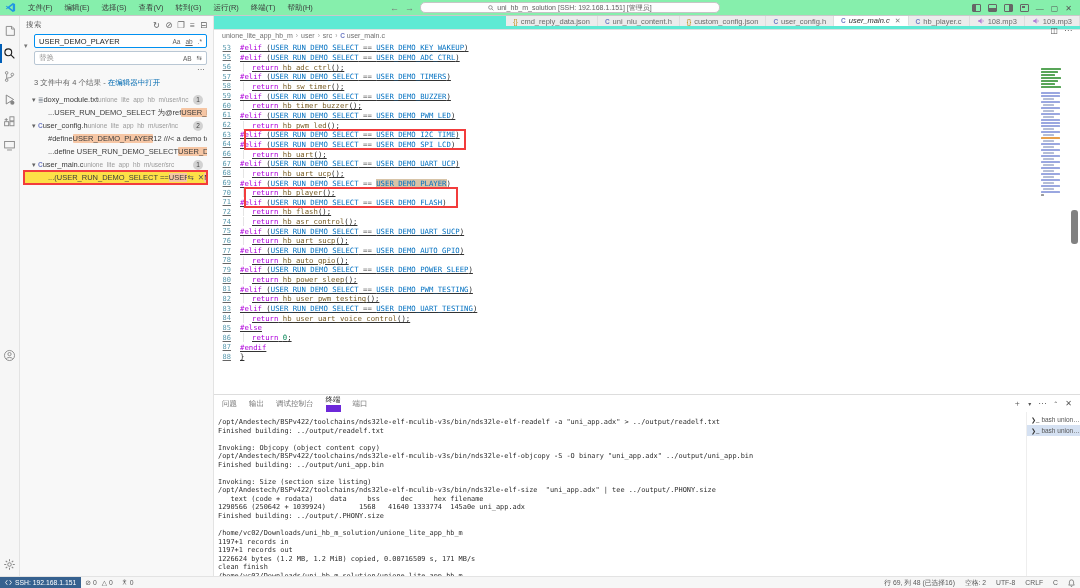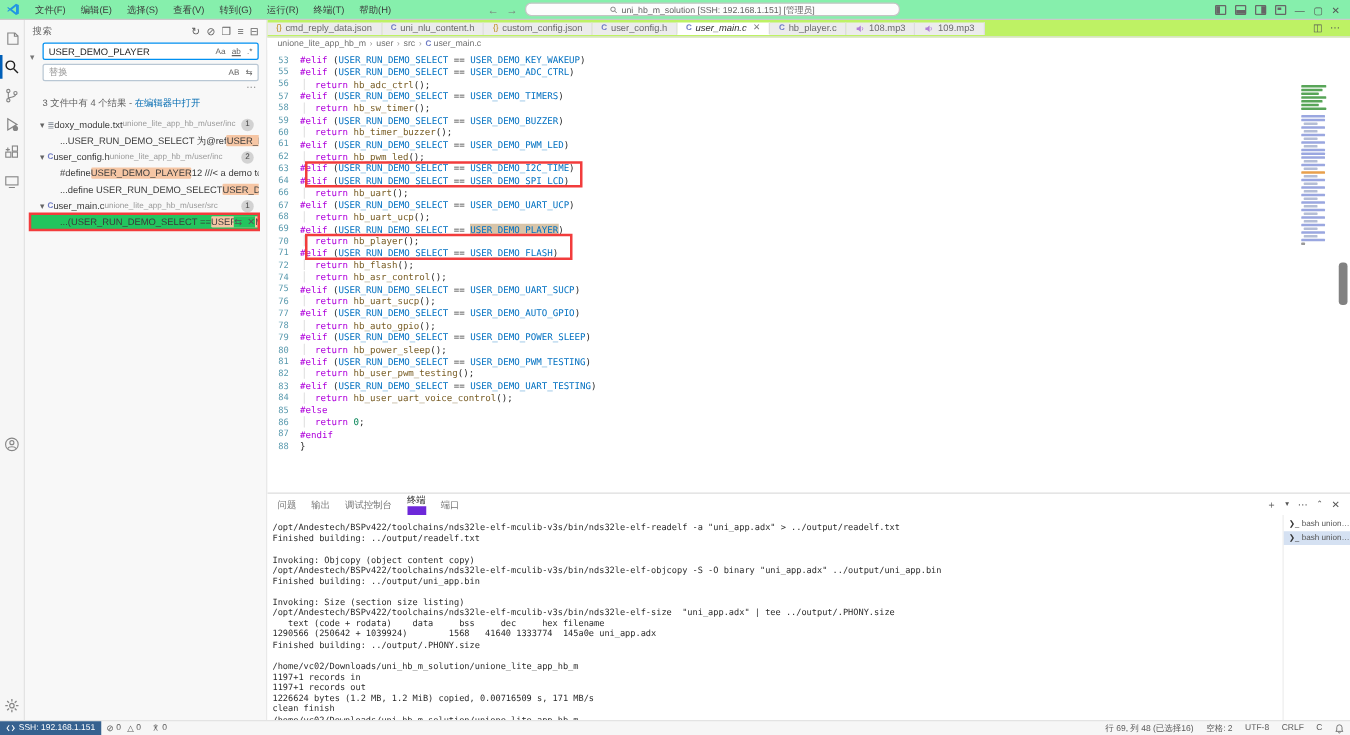--- a/index.html
+++ b/index.html
@@ -56,47 +56,47 @@
   .sb-summary a { color:#006ab1; text-decoration:none; }
   .tree { font-size:7.5px; }
   .tree-file { display:flex; align-items:center; height:13px; padding-left:8px; gap:0; color:#3b3b3b; }
   .tree-file .chev { color:#646464; font-size:7px; width:6px; }
   .tree-file .fname { white-space:nowrap; }
   .tree-file .fpath { color:#9a9a9a; font-size:6.5px; white-space:nowrap; overflow:hidden; text-overflow:clip; flex:1;}
   .badge { min-width:10px; height:10px; border-radius:5px; background:#d2d2d2; color:#424242; font-size:6.5px;
     display:flex; align-items:center; justify-content:center; margin-right:4px; padding:0 2px;}
   .tree-match { display:flex; align-items:center; height:13px; padding-left:24px; color:#3b3b3b; white-space:nowrap; overflow:hidden; position:relative;}
   .tree-match .hl { background:#f6c6a4; border-radius:1px; }
-  .tree-match.selected { background:#22c55e; }
+  .tree-match.selected { background:#fde047; }
   .tree-match.selected .acts { position:absolute; right:3px; display:flex; gap:4px; color:#555; font-size:7.5px; background:inherit;}
   .tree-match.red-annot { outline:2px solid #f23c3c; outline-offset:-1px; }
   .ficon { font-size:6.5px; font-weight:bold; }
   .ficon.c { color:#6d7ac4; }
   .ficon.txt { color:#89919b; }
 
   
   .editorcol { position:absolute; left:214px; top:16px; width:866px; height:560px; background:#fff; }
-  .tabsbar { height:14px; background:#bef264; display:flex; align-items:center; position:relative; border-bottom:1px solid #e0e0e0;}
+  .tabsbar { height:14px; background:#5eead4; display:flex; align-items:flex-end; position:relative; border-bottom:1px solid #e0e0e0;flex-direction:column;}
   .tab { display:flex; align-items:center; gap:3px; padding:0 7px; font-size:7.5px; color:#6b6b6b;
     border-right:1px solid #ddd; background:#ececec; white-space:nowrap;}
   .tab.active { background:#fff; color:#2c2c2c; border-bottom:1px solid #fff; }
   .tab.preview .tlabel { font-style:italic; }
   .tab .close { font-size:7px; color:#7a7a7a; margin-left:2px;}
   .tab-icon { font-size:6.5px; font-weight:bold; }
   .tab-icon.json { color:#b8860b; font-weight:normal; }
   .tab-icon.c { color:#6d7ac4; }
   .tab-icon.audio svg { width:8px; height:8px; }
   .tabs-actions { margin-left:auto; display:flex; align-items:center; gap:6px; padding:0 8px; color:#555; font-size:8px;}
   .breadcrumb { height:10px; display:flex; align-items:center; gap:3px; font-size:7px; color:#707070; padding-left:8px; background:#fff;}
   .breadcrumb .sep { color:#9a9a9a; font-size:6.5px; }
 
   
   .codearea { position:absolute; left:0; top:24px; width:866px; height:354px; overflow:hidden;
     font-family:"DejaVu Sans Mono","Liberation Mono",monospace; font-size:7.3px; }
-  .codelines { position:absolute; left:0; top:3px; right:56px; }
+  .codelines { position:absolute; left:0; top:3px; right:56px;text-decoration:underline; }
   .cl { display:flex; height:9.66px; align-items:center; white-space:pre; }
   .ln { width:26px; text-align:right; color:#237893; opacity:.75; padding-right:9px; font-size:7px; flex:none;}
   .ct { white-space:pre; }
   .tk-dir { color:#af00db; }
   .tk-id { color:#0070c1; }
   .tk-fn { color:#795e26; }
   .tk-op { color:#3b3b3b; }
   .tk-p { color:#222; }
   .tk-num { color:#098658; }
   .sel-match { background:#d7c4a8; }

